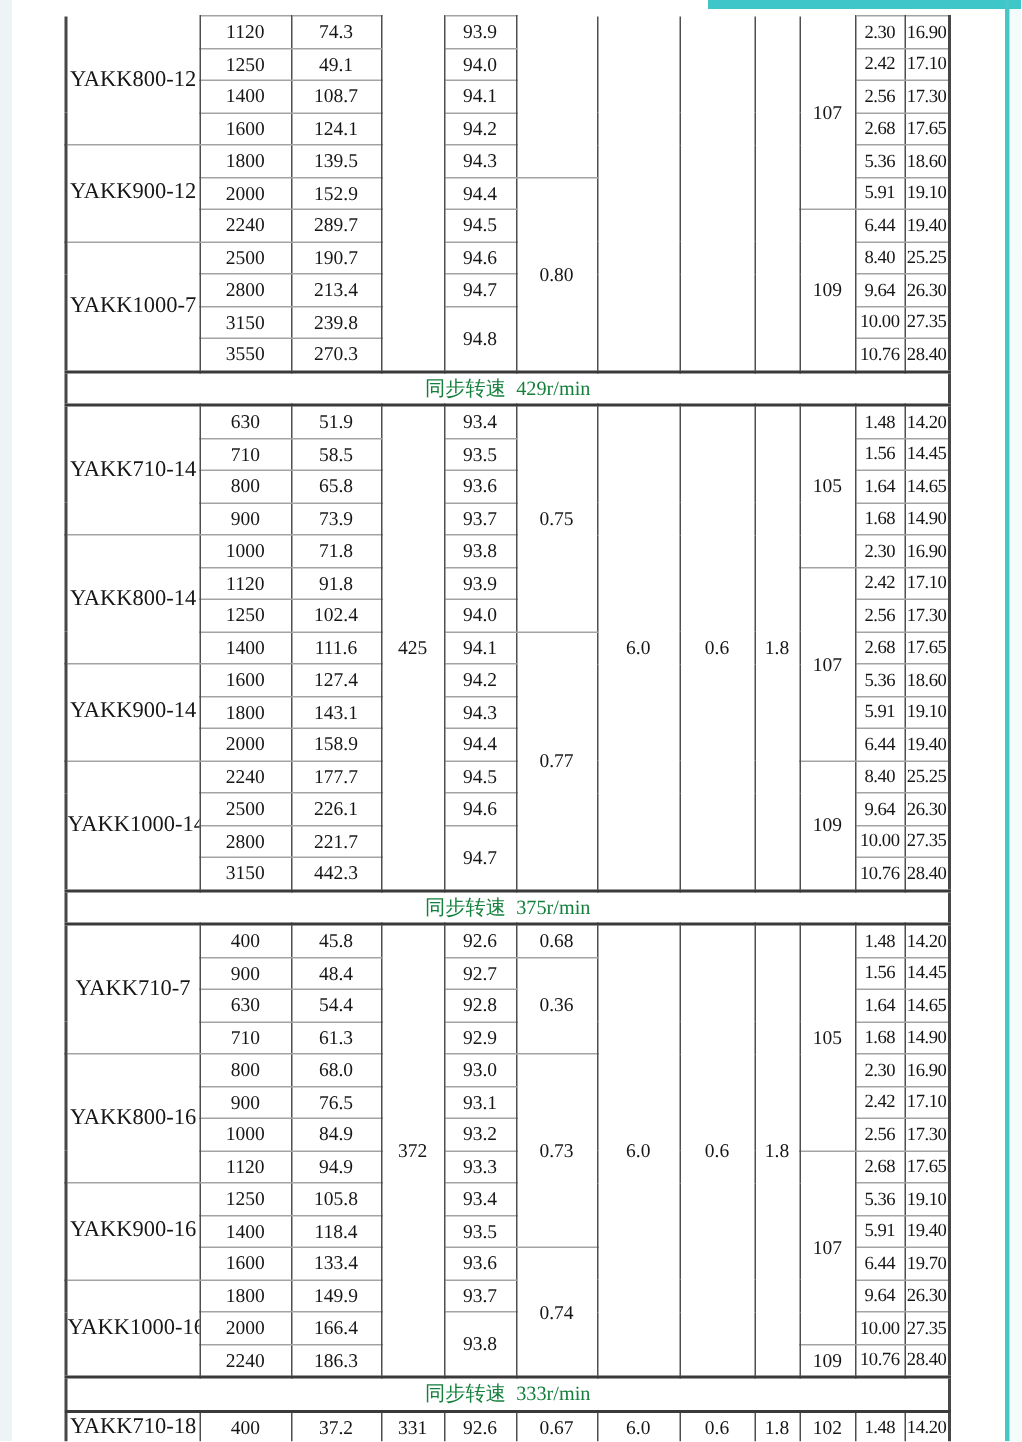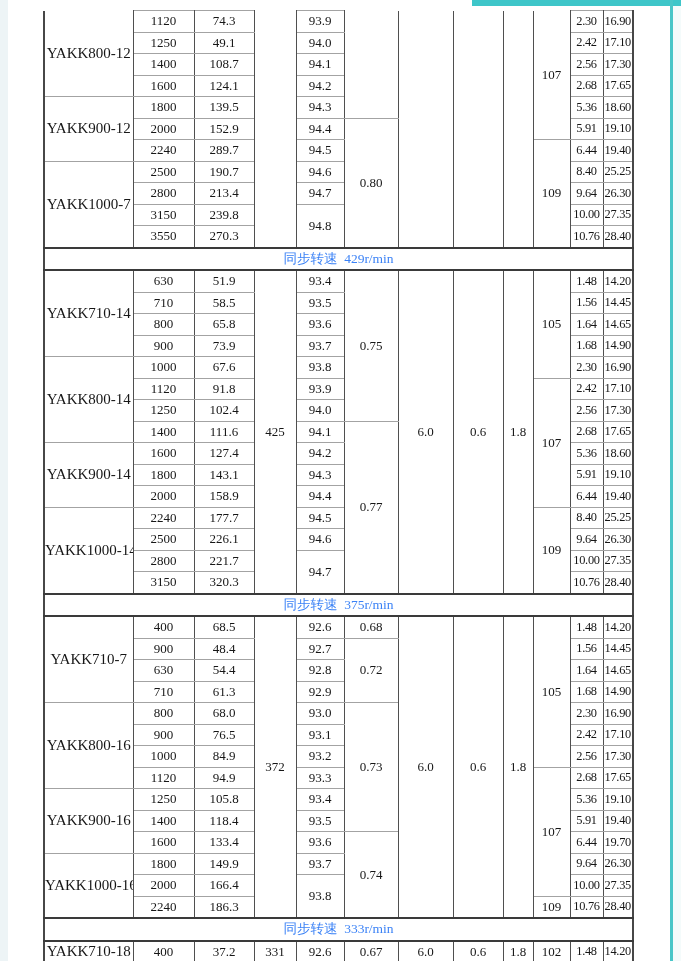--- a/index.html
+++ b/index.html
@@ -12,21 +12,21 @@
 
   table.spec{position:absolute;left:43px;top:10px;width:589px;
              border-collapse:collapse;table-layout:fixed;
              border-left:2px solid #474747;border-right:2px solid #474747;border-bottom:2px solid #474747;}
   td{border-left:1px solid #4f4f4f;border-right:1px solid #4f4f4f;
      border-top:1px solid #a3a3a3;border-bottom:1px solid #a3a3a3;
      height:20.5px;padding:0;text-align:center;vertical-align:middle;
      font-size:13px;color:#161616;white-space:nowrap;overflow:hidden;}
   tr.grp td{border-top:1px solid #565656;}
   td.sep{border-top:2px solid #3a3a3a;border-bottom:2px solid #3a3a3a;
-         font-size:13.5px;white-space:pre;color:#3b82f6;}
+         font-size:13.5px;white-space:pre;color:#15803d;}
   td.nt{border-top:none !important;}
   td.model{font-size:15px;}
   td.tight{font-size:12.4px;letter-spacing:-0.3px;}
 </style>
 </head>
 <body>
 
 <div class="screen">
   <div class="left-strip"></div>
   <div class="right-pale"></div>
@@ -170,21 +170,21 @@
         <tr>
           <td>900</td>
           <td>73.9</td>
           <td>93.7</td>
           <td class="tight">1.68</td>
           <td class="tight">14.90</td>
         </tr>
         <tr class="grp">
           <td rowspan="4" class="model">YAKK800-14</td>
           <td>1000</td>
-          <td>67.6</td>
+          <td>71.8</td>
           <td>93.8</td>
           <td class="tight">2.30</td>
           <td class="tight">16.90</td>
         </tr>
         <tr>
           <td>1120</td>
           <td>91.8</td>
           <td>93.9</td>
           <td rowspan="6">107</td>
           <td class="tight">2.42</td>
@@ -245,46 +245,46 @@
         </tr>
         <tr>
           <td>2800</td>
           <td>221.7</td>
           <td rowspan="2">94.7</td>
           <td class="tight">10.00</td>
           <td class="tight">27.35</td>
         </tr>
         <tr>
           <td>3150</td>
-          <td>320.3</td>
+          <td>442.3</td>
           <td class="tight">10.76</td>
           <td class="tight">28.40</td>
         </tr>
         <tr>
           <td class="sep" colspan="12">同步转速  375r/min</td>
         </tr>
         <tr class="grp">
           <td rowspan="4" class="model">YAKK710-7</td>
           <td>400</td>
-          <td>68.5</td>
+          <td>45.8</td>
           <td rowspan="14">372</td>
           <td>92.6</td>
           <td>0.68</td>
           <td rowspan="14">6.0</td>
           <td rowspan="14">0.6</td>
           <td rowspan="14">1.8</td>
           <td rowspan="7">105</td>
           <td class="tight">1.48</td>
           <td class="tight">14.20</td>
         </tr>
         <tr>
           <td>900</td>
           <td>48.4</td>
           <td>92.7</td>
-          <td rowspan="3">0.72</td>
+          <td rowspan="3">0.36</td>
           <td class="tight">1.56</td>
           <td class="tight">14.45</td>
         </tr>
         <tr>
           <td>630</td>
           <td>54.4</td>
           <td>92.8</td>
           <td class="tight">1.64</td>
           <td class="tight">14.65</td>
         </tr>

